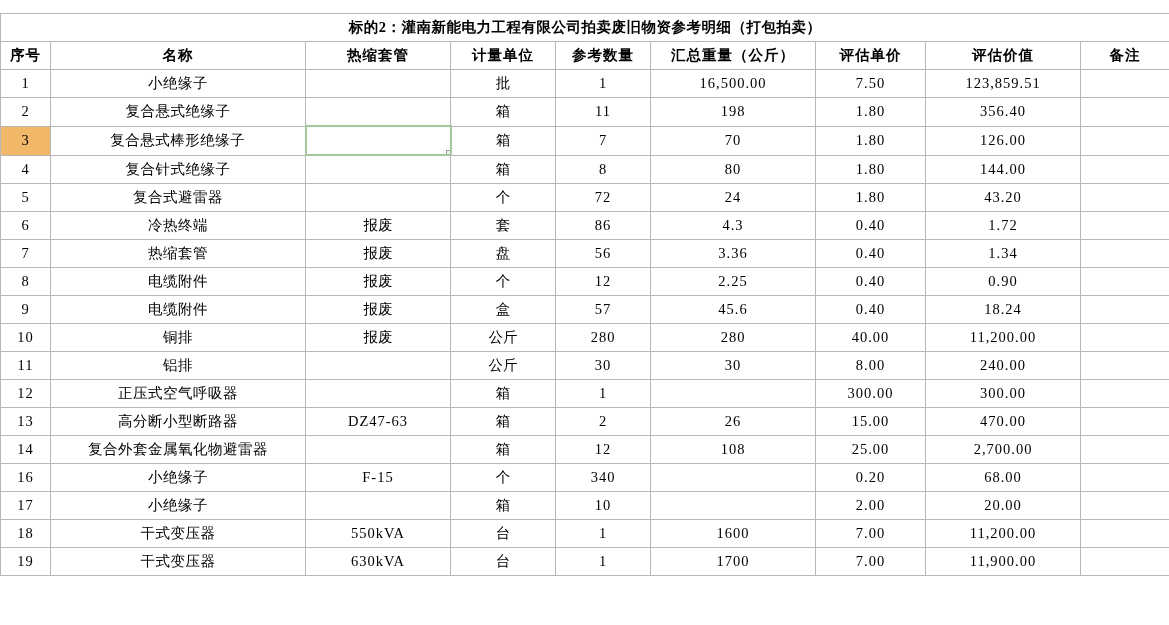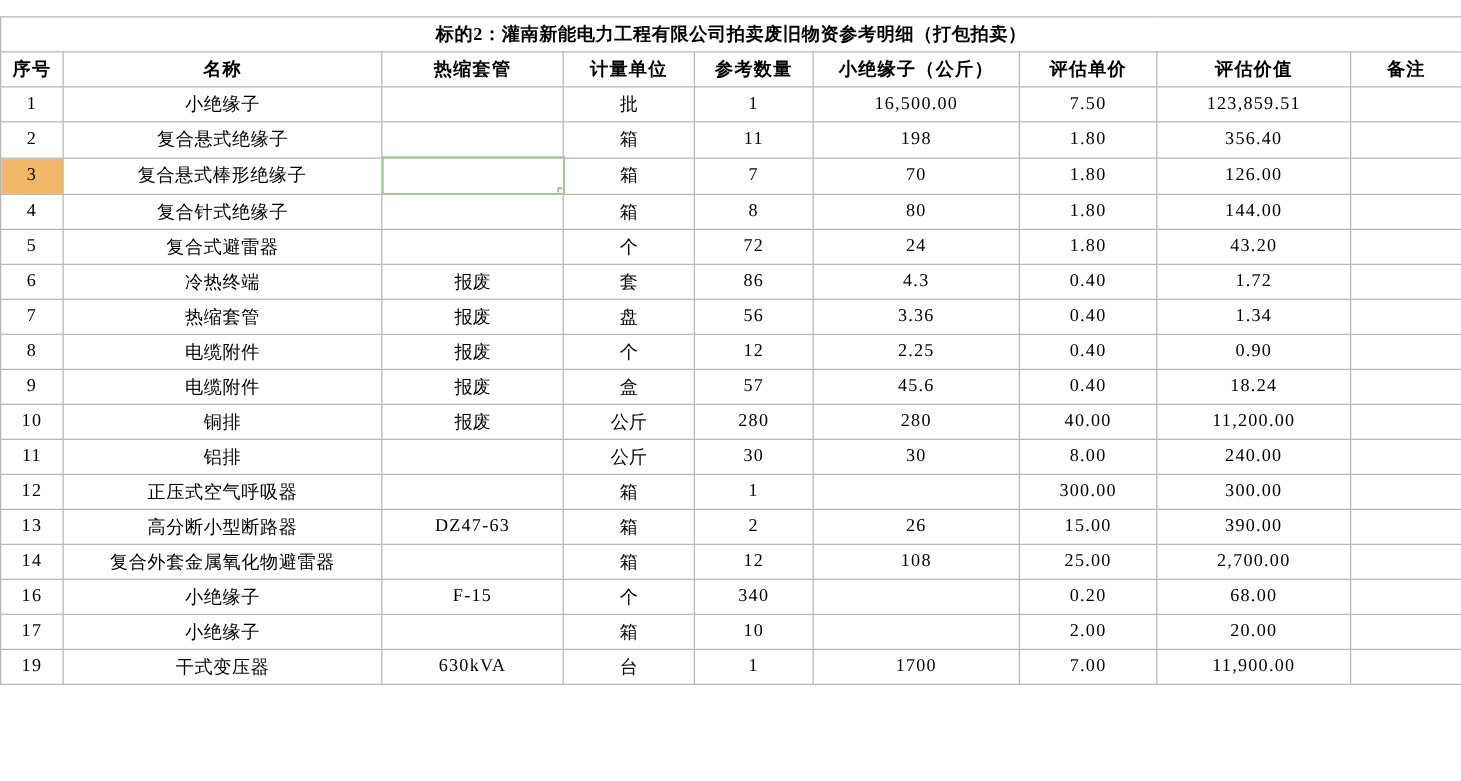--- a/index.html
+++ b/index.html
@@ -115,21 +115,21 @@
     <tbody>
       <tr class="title-row">
         <td class="edge" colspan="9">标的2：灌南新能电力工程有限公司拍卖废旧物资参考明细（打包拍卖）</td>
       </tr>
       <tr class="hdr">
         <td>序号</td>
         <td>名称</td>
         <td>热缩套管</td>
         <td>计量单位</td>
         <td>参考数量</td>
-        <td>小绝缘子（公斤）</td>
+        <td>汇总重量（公斤）</td>
         <td>评估单价</td>
         <td>评估价值</td>
         <td>备注</td>
       </tr>
 
       <tr>
         <td class="num">1</td>
         <td class="name-cell">小绝缘子</td>
         <td></td>
         <td>批</td>
@@ -273,21 +273,21 @@
       </tr>
 
       <tr>
         <td class="num">13</td>
         <td class="name-cell">高分断小型断路器</td>
         <td class="num">DZ47-63</td>
         <td>箱</td>
         <td class="num">2</td>
         <td class="num">26</td>
         <td class="num">15.00</td>
-        <td class="num">390.00</td>
+        <td class="num">470.00</td>
         <td></td>
       </tr>
 
       <tr>
         <td class="num">14</td>
         <td class="name-cell">复合外套金属氧化物避雷器</td>
         <td></td>
         <td>箱</td>
         <td class="num">12</td>
         <td class="num">108</td>
@@ -314,20 +314,31 @@
         <td class="name-cell">小绝缘子</td>
         <td></td>
         <td>箱</td>
         <td class="num">10</td>
         <td class="num"></td>
         <td class="num">2.00</td>
         <td class="num">20.00</td>
         <td></td>
       </tr>
 
+      <tr>
+        <td class="num">18</td>
+        <td class="name-cell">干式变压器</td>
+        <td class="num">550kVA</td>
+        <td>台</td>
+        <td class="num">1</td>
+        <td class="num">1600</td>
+        <td class="num">7.00</td>
+        <td class="num">11,200.00</td>
+        <td></td>
+      </tr>
 
       <tr>
         <td class="num">19</td>
         <td class="name-cell">干式变压器</td>
         <td class="num">630kVA</td>
         <td>台</td>
         <td class="num">1</td>
         <td class="num">1700</td>
         <td class="num">7.00</td>
         <td class="num">11,900.00</td>

